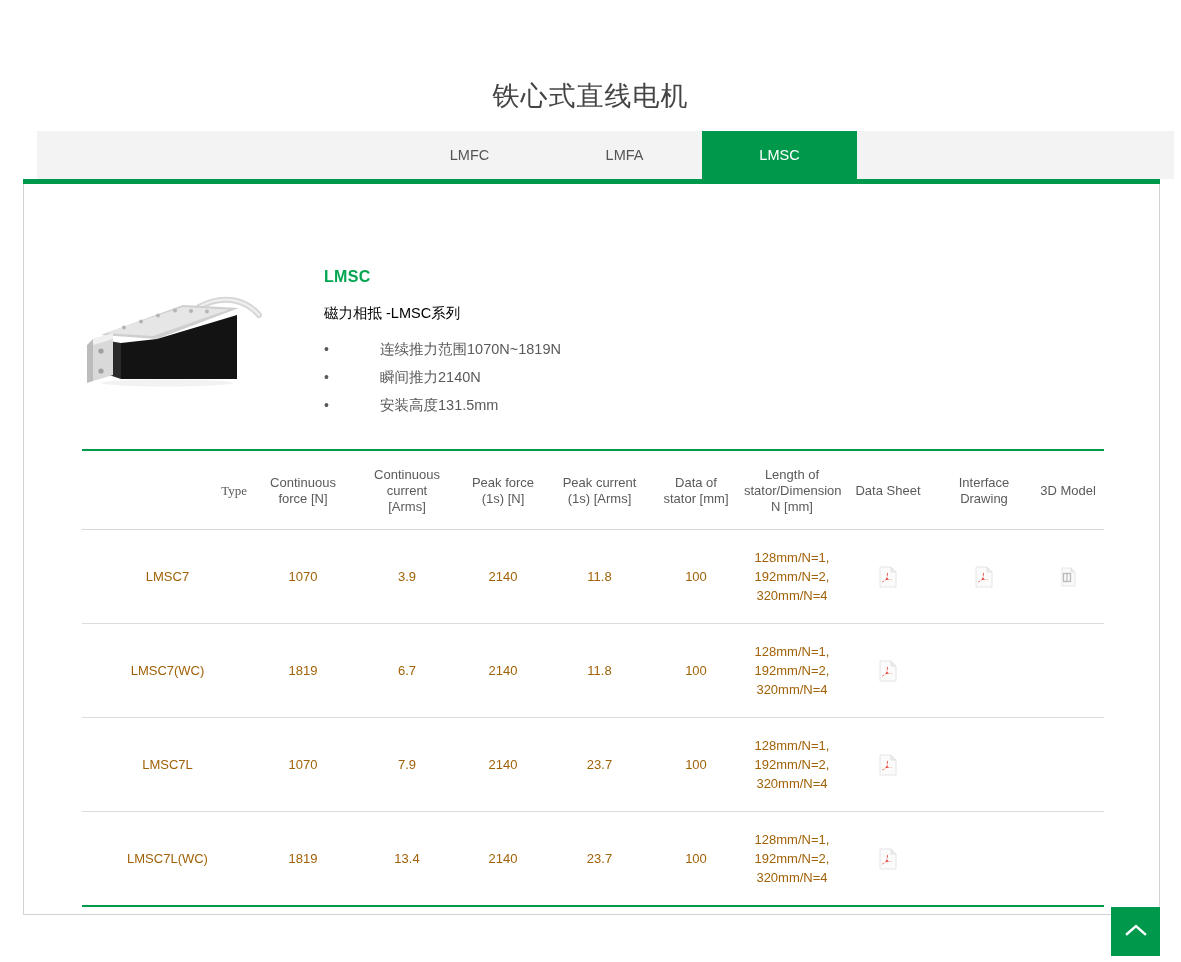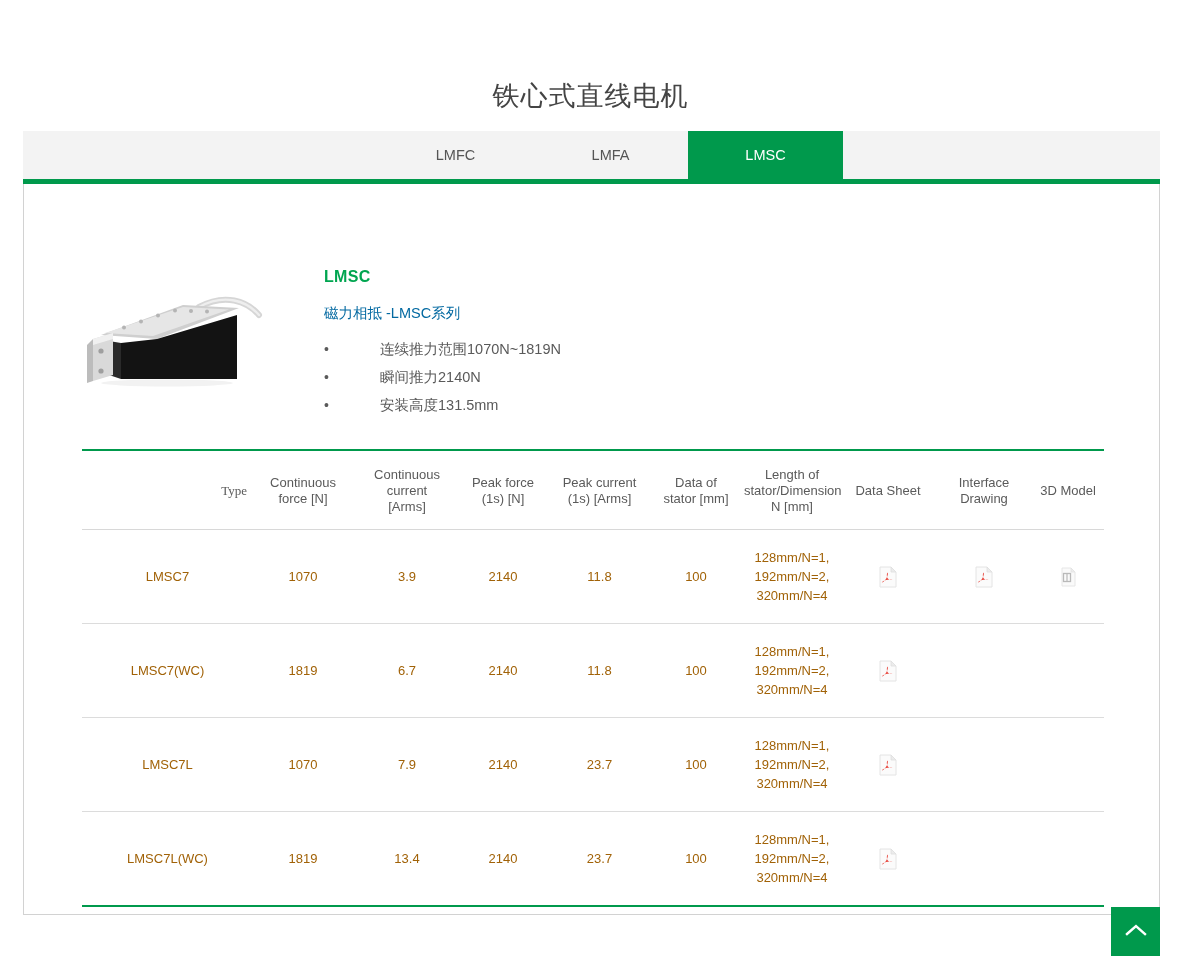--- a/index.html
+++ b/index.html
@@ -24,21 +24,21 @@
     color: #444444;
     font-weight: 400;
     letter-spacing: 1px;
     padding-top: 62px;
     line-height: 1.2;
   }
 
   
   .tabbar {
     position: absolute;
-    left: 23px;
+    left: 37px;
     top: 131px;
     width: 1137px;
     height: 48px;
     background: #f3f3f3;
     display: flex;
     align-items: stretch;
   }
   .tab-spacer { width: 355px; flex: 0 0 auto; }
   .tab {
     flex: 0 0 auto;
@@ -101,21 +101,21 @@
   .hero-text { flex: 1 1 auto; padding-top: 52px; }
   .prod-name {
     color: #00a550;
     font-size: 16px;
     font-weight: 700;
     margin: 0 0 18px 0;
     letter-spacing: .3px;
   }
   .prod-sub {
     font-size: 14.5px;
-    color: #0369a1;
+    color: #000000;
     margin: 0 0 12px 0;
   }
   .feat-list { list-style: none; margin: 0; padding: 0; }
   .feat-list li {
     font-size: 14.5px;
     color: #5a5a5a;
     position: relative;
     padding-left: 56px;
     line-height: 28px;
   }

